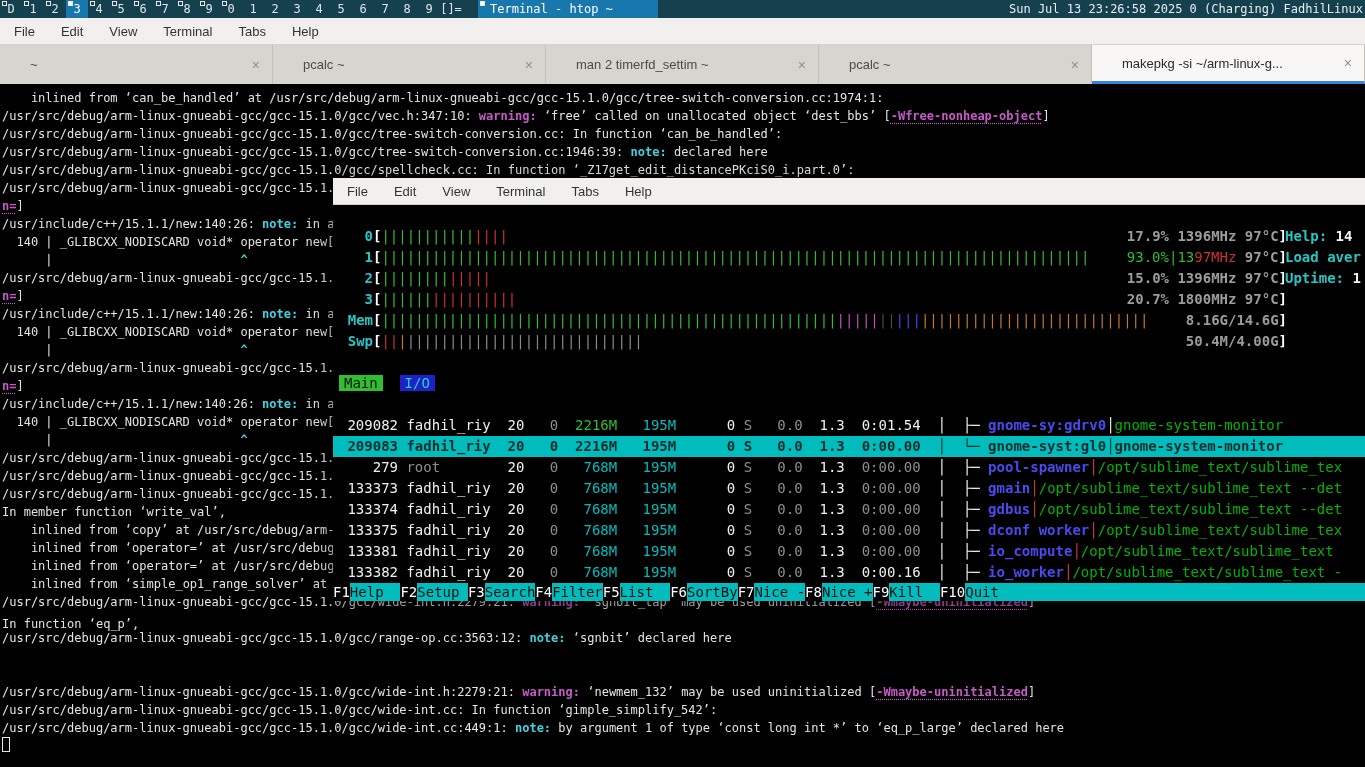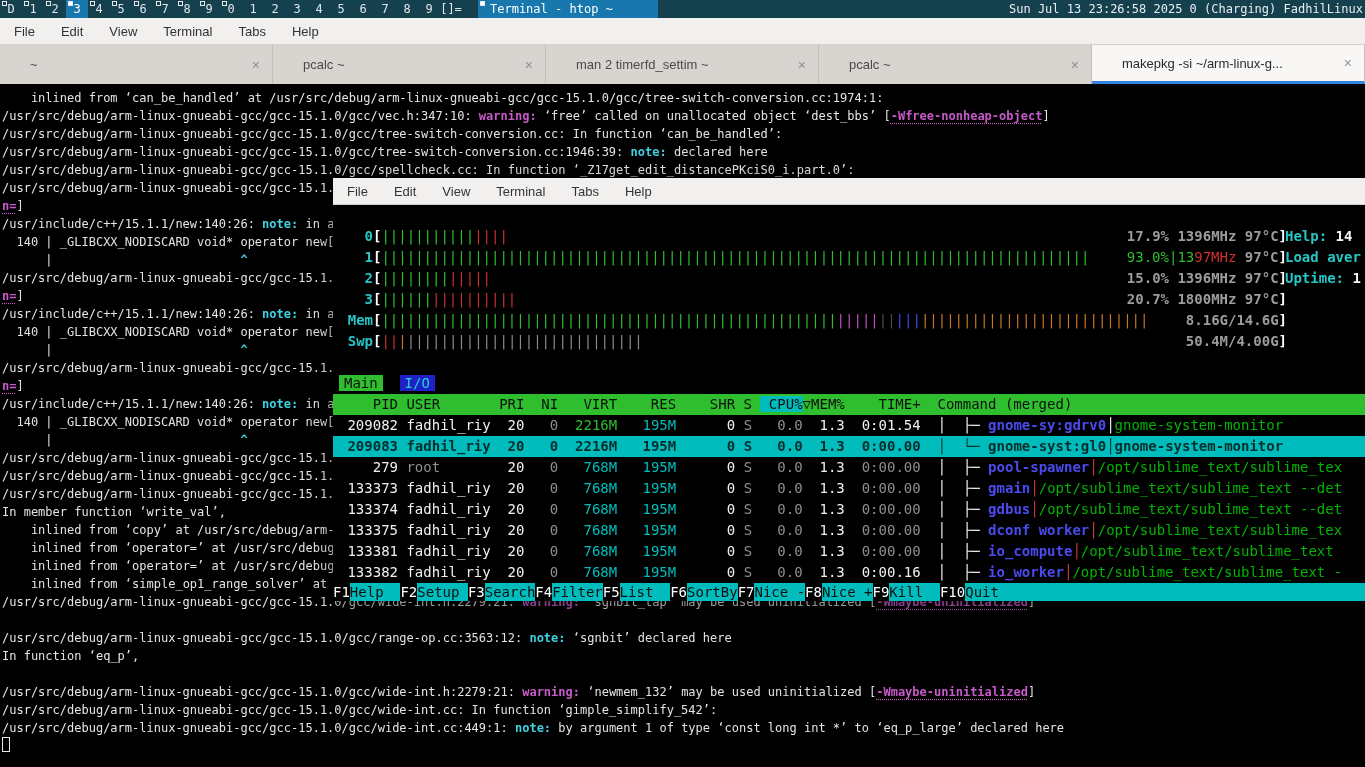--- a/index.html
+++ b/index.html
@@ -171,21 +171,21 @@
       <div class="tline" style="top: 365px;"><span class="t-b">/usr/src/debug/arm-linux-gnueabi-gcc/gcc-15.1.0/gcc/</span></div>
       <div class="tline" style="top: 383px;"><span class="t-b">/usr/src/debug/arm-linux-gnueabi-gcc/gcc-15.1.0/gcc/</span></div>
       <div class="tline" style="top: 401px;"><span class="t-b">/usr/src/debug/arm-linux-gnueabi-gcc/gcc-15.1.0/gcc/</span></div>
       <div class="tline" style="top: 419px;"><span class="t-p">In member function </span><span class="t-b">‘write_val’</span><span class="t-p">,</span></div>
       <div class="tline" style="top: 437px;"><span class="t-p">    inlined from </span><span class="t-b">‘copy’</span><span class="t-p"> at </span><span class="t-b">/usr/src/debug/arm-l</span></div>
       <div class="tline" style="top: 455px;"><span class="t-p">    inlined from </span><span class="t-b">‘operator=’</span><span class="t-p"> at </span><span class="t-b">/usr/src/debug/a</span></div>
       <div class="tline" style="top: 473px;"><span class="t-p">    inlined from </span><span class="t-b">‘operator=’</span><span class="t-p"> at </span><span class="t-b">/usr/src/debug/a</span></div>
       <div class="tline" style="top: 491px;"><span class="t-p">    inlined from </span><span class="t-b">‘simple_op1_range_solver’</span><span class="t-p"> at </span><span class="t-b">/u</span></div>
       <div class="tline" style="top: 509px;"><span class="t-b">/usr/src/debug/arm-linux-gnueabi-gcc/gcc-15.1.0/gcc/wide-int.h:2279:21:</span><span class="t-p"> </span><span class="t-warn">warning:</span><span class="t-p"> </span><span class="t-b">‘sgnbit_tap’</span><span class="t-p"> may be used uninitialized [</span><span class="t-flag">-Wmaybe-uninitialized</span><span class="t-p">]</span></div>
       <div class="tline" style="top: 545px;"><span class="t-b">/usr/src/debug/arm-linux-gnueabi-gcc/gcc-15.1.0/gcc/range-op.cc:3563:12:</span><span class="t-p"> </span><span class="t-note">note:</span><span class="t-p"> </span><span class="t-b">‘sgnbit’</span><span class="t-p"> declared here</span></div>
-      <div class="tline" style="top: 563px;"><span class="t-p">In function </span><span class="t-b">‘eq_p’</span><span class="t-p">,</span></div>
+      <div class="tline" style="top: 531px;"><span class="t-p">In function </span><span class="t-b">‘eq_p’</span><span class="t-p">,</span></div>
       <div class="tline" style="top: 599px;"><span class="t-b">/usr/src/debug/arm-linux-gnueabi-gcc/gcc-15.1.0/gcc/wide-int.h:2279:21:</span><span class="t-p"> </span><span class="t-warn">warning:</span><span class="t-p"> </span><span class="t-b">‘newmem_132’</span><span class="t-p"> may be used uninitialized [</span><span class="t-flag">-Wmaybe-uninitialized</span><span class="t-p">]</span></div>
       <div class="tline" style="top: 617px;"><span class="t-b">/usr/src/debug/arm-linux-gnueabi-gcc/gcc-15.1.0/gcc/wide-int.cc:</span><span class="t-p"> In function </span><span class="t-b">‘gimple_simplify_542’</span><span class="t-p">:</span></div>
       <div class="tline" style="top: 635px;"><span class="t-b">/usr/src/debug/arm-linux-gnueabi-gcc/gcc-15.1.0/gcc/wide-int.cc:449:1:</span><span class="t-p"> </span><span class="t-note">note:</span><span class="t-p"> by argument 1 of type </span><span class="t-b">‘const long int *’</span><span class="t-p"> to </span><span class="t-b">‘eq_p_large’</span><span class="t-p"> declared here</span></div>
       <div id="cursor" style="top: 653px;"></div>
     </div>
 
   <div id="htop">
     <div id="htop-menu" class="menubar" style="position:absolute;">
         <span class="menu-item">File</span>
         <span class="menu-item">Edit</span>
@@ -202,21 +202,20 @@
           <div class="meter-row" style="top: 84px;"><span class="m-label">3</span><span class="m-brk">[</span><span class="bar-g">||||||</span><span class="bar-r">||||||||||</span><span class="m-space"></span><span class="h-gray">20.7% 1800MHz 97°C</span><span class="m-brk">]</span></div>
           <div class="meter-row" style="top: 105px;"><span class="m-label">Mem</span><span class="m-brk">[</span><span class="bar-g">||||||||||||||||||||||||||||||||||||||||||||||||||||||</span><span class="bar-m">|||||</span><span class="bar-dg">||</span><span class="bar-b">|||</span><span class="bar-o">|||||||||||||||||||||||||||</span><span class="m-space"></span><span class="h-gray">8.16G/14.6G</span><span class="m-brk">]</span></div>
           <div class="meter-row" style="top: 126px;"><span class="m-label">Swp</span><span class="m-brk">[</span><span class="bar-r">||</span><span class="bar-o">|</span><span class="bar-sg">||||||||||||||||||||||||||||</span><span class="m-space"></span><span class="h-gray">50.4M/4.00G</span><span class="m-brk">]</span></div>
         </div>
       <div id="side-stats">
           <div class="hrow" style="top: 21px; left: 952px;"><span class="h-cyan">Help: </span><span class="h-b">14</span></div>
           <div class="hrow" style="top: 42px; left: 952px;"><span class="h-cyan">Load aver</span></div>
           <div class="hrow" style="top: 63px; left: 952px;"><span class="h-cyan">Uptime: </span><span class="h-b">1</span></div>
         </div>
       <div id="htop-tabs" class="hrow" style="top:168px;"><span class="stab main">Main</span><span>  </span><span class="stab io">I/O</span></div>
-      <div id="htop-header" style="top: 189px; padding-left: 6px; left: 0px;" class="hrow"><span class="hg2">    PID USER       PRI  NI   VIRT    RES    SHR S </span><span class="hc"> CPU%</span><span class="hg2">▽MEM%    TIME+  Command (merged)</span></div>
       <div id="htop-rows">
           <div class="prow" style="top: 210px; padding-left: 6px;"><span class="h-w"> 209082 fadhil_riy  20 </span><span class="h-dim">  0 </span><span class="h-grn"> 2216M </span><span class="h-cyn">  195M </span><span class="h-w">     0 </span><span class="h-dim">S </span><span class="h-dim">  0.0 </span><span class="h-w"> 1.3 </span><span class="h-w"> 0:01.54  </span><span class="h-w">│  ├─ </span><span class="h-thr">gnome-sy:gdrv0</span><span class="h-w">│</span><span class="h-cmd">gnome-system-monitor</span></div>
           <div class="prow sel" style="top: 231px; padding-left: 6px;"><span class="h-w"> 209083 fadhil_riy  20 </span><span class="h-dim">  0 </span><span class="h-grn"> 2216M </span><span class="h-cyn">  195M </span><span class="h-w">     0 </span><span class="h-dim">S </span><span class="h-dim">  0.0 </span><span class="h-w"> 1.3 </span><span class="h-w"> 0:00.00  </span><span class="h-w">│  └─ </span><span class="h-thr">gnome-syst:gl0</span><span class="h-w">│</span><span class="h-cmd">gnome-system-monitor</span></div>
           <div class="prow" style="top: 252px; padding-left: 6px;"><span class="h-w">    279 </span><span class="h-dim">root       </span><span class="h-w"> 20 </span><span class="h-dim">  0 </span><span class="h-cyn">  768M </span><span class="h-cyn">  195M </span><span class="h-w">     0 </span><span class="h-dim">S </span><span class="h-dim">  0.0 </span><span class="h-w"> 1.3 </span><span class="h-dim"> 0:00.00  </span><span class="h-w">│  ├─ </span><span class="h-thr">pool-spawner</span><span class="h-red">│</span><span class="h-cmd">/opt/sublime_text/sublime_tex</span></div>
           <div class="prow" style="top: 273px; padding-left: 6px;"><span class="h-w"> 133373 fadhil_riy  20 </span><span class="h-dim">  0 </span><span class="h-cyn">  768M </span><span class="h-cyn">  195M </span><span class="h-w">     0 </span><span class="h-dim">S </span><span class="h-dim">  0.0 </span><span class="h-w"> 1.3 </span><span class="h-dim"> 0:00.00  </span><span class="h-w">│  ├─ </span><span class="h-thr">gmain</span><span class="h-red">│</span><span class="h-cmd">/opt/sublime_text/sublime_text --det</span></div>
           <div class="prow" style="top: 294px; padding-left: 6px;"><span class="h-w"> 133374 fadhil_riy  20 </span><span class="h-dim">  0 </span><span class="h-cyn">  768M </span><span class="h-cyn">  195M </span><span class="h-w">     0 </span><span class="h-dim">S </span><span class="h-dim">  0.0 </span><span class="h-w"> 1.3 </span><span class="h-dim"> 0:00.00  </span><span class="h-w">│  ├─ </span><span class="h-thr">gdbus</span><span class="h-red">│</span><span class="h-cmd">/opt/sublime_text/sublime_text --det</span></div>
           <div class="prow" style="top: 315px; padding-left: 6px;"><span class="h-w"> 133375 fadhil_riy  20 </span><span class="h-dim">  0 </span><span class="h-cyn">  768M </span><span class="h-cyn">  195M </span><span class="h-w">     0 </span><span class="h-dim">S </span><span class="h-dim">  0.0 </span><span class="h-w"> 1.3 </span><span class="h-dim"> 0:00.00  </span><span class="h-w">│  ├─ </span><span class="h-thr">dconf worker</span><span class="h-red">│</span><span class="h-cmd">/opt/sublime_text/sublime_tex</span></div>
           <div class="prow" style="top: 336px; padding-left: 6px;"><span class="h-w"> 133381 fadhil_riy  20 </span><span class="h-dim">  0 </span><span class="h-cyn">  768M </span><span class="h-cyn">  195M </span><span class="h-w">     0 </span><span class="h-dim">S </span><span class="h-dim">  0.0 </span><span class="h-w"> 1.3 </span><span class="h-dim"> 0:00.00  </span><span class="h-w">│  ├─ </span><span class="h-thr">io_compute</span><span class="h-red">│</span><span class="h-cmd">/opt/sublime_text/sublime_text </span></div>
           <div class="prow" style="top: 357px; padding-left: 6px;"><span class="h-w"> 133382 fadhil_riy  20 </span><span class="h-dim">  0 </span><span class="h-cyn">  768M </span><span class="h-cyn">  195M </span><span class="h-w">     0 </span><span class="h-dim">S </span><span class="h-dim">  0.0 </span><span class="h-w"> 1.3 </span><span class="h-w"> 0:00.16  </span><span class="h-w">│  ├─ </span><span class="h-thr">io_worker</span><span class="h-red">│</span><span class="h-cmd">/opt/sublime_text/sublime_text -</span></div>
         </div>

